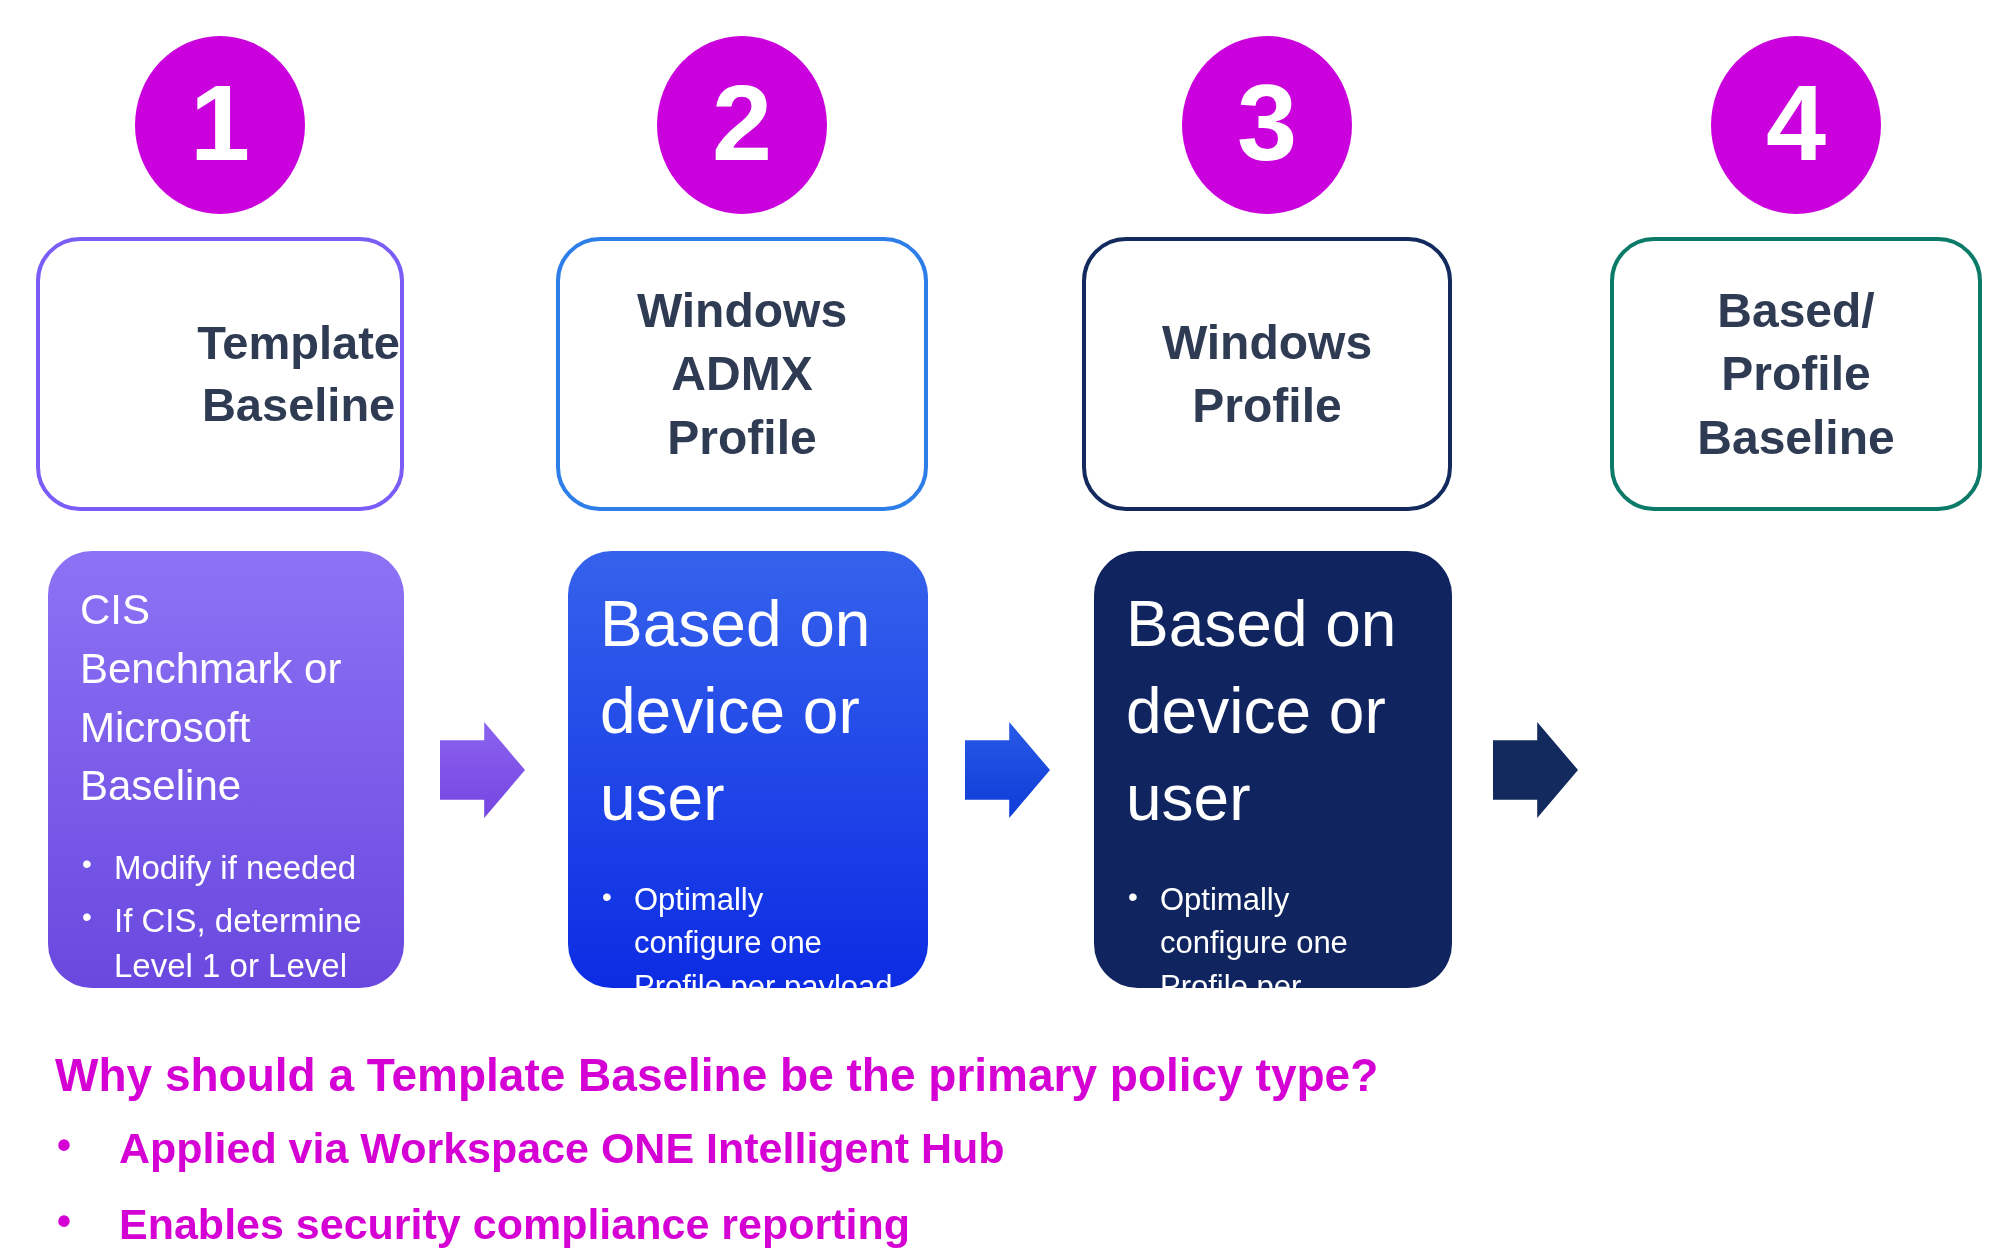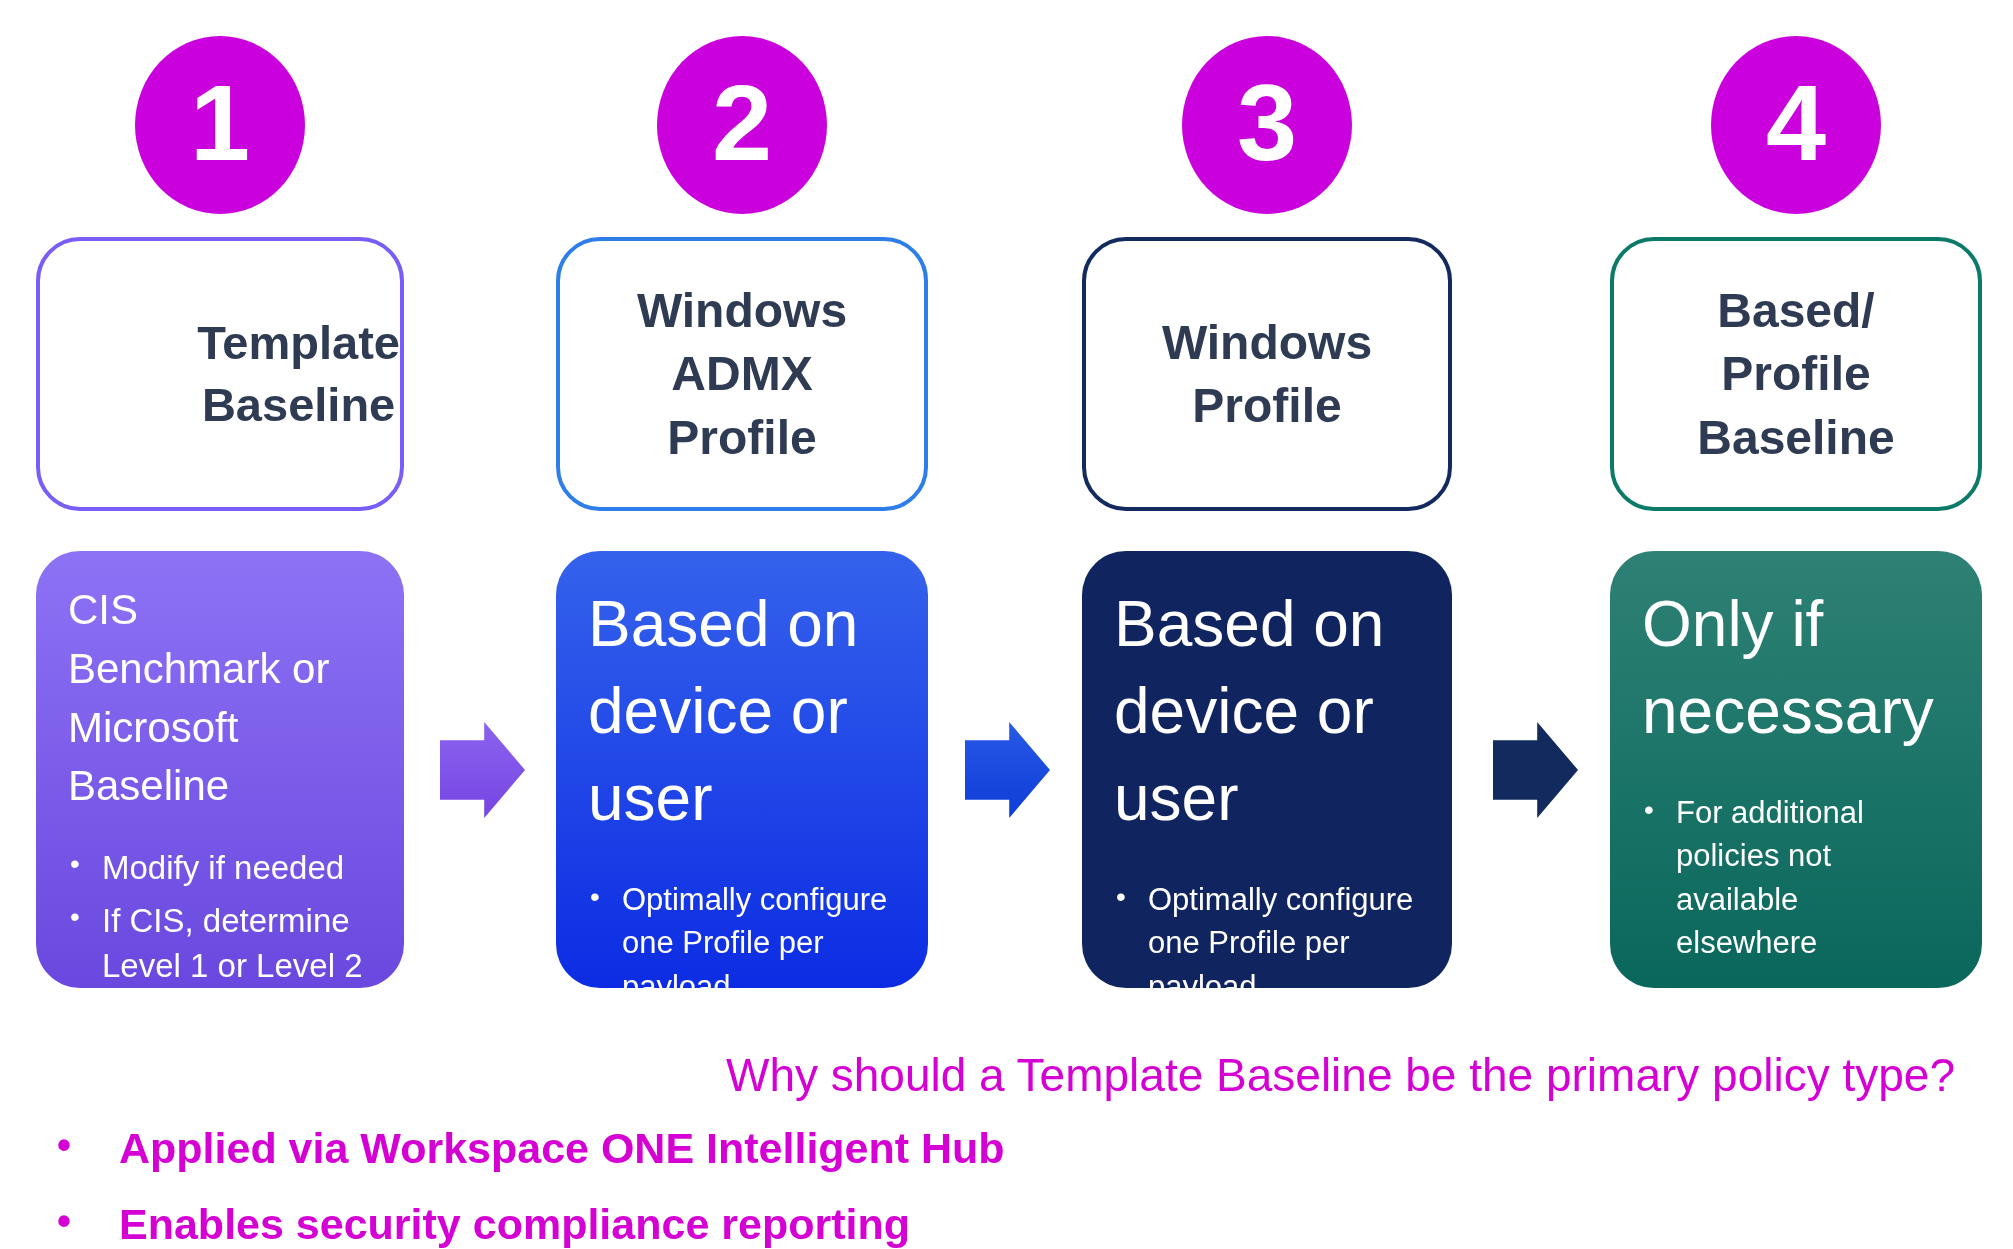--- a/index.html
+++ b/index.html
@@ -32,21 +32,21 @@
     background:#ffffff;
     display:flex;align-items:center;justify-content:center;text-align:center;
   }
   .outline-title{
     color:#2e3b53;font-weight:700;font-size:48px;line-height:1.32;
   }
   .col-1 .outline-title{font-size:47px;}
   .outline-title .line{display:block;}
 
   .card{
-    position:absolute;top:551px;left:0;right:0;height:437px;
+    position:absolute;top:551px;left:12px;right:0;height:437px;
     box-sizing:border-box;border-radius:44px;
     color:#ffffff;
     padding:30px 34px 0 32px;
   }
   .card-title{font-size:64px;line-height:1.36;font-weight:400;margin:0 0 36px 0;}
   .col-1 .card-title{font-size:42px;line-height:1.4;margin-bottom:30px;}
   .card-title .line{display:block;}
   .card ul{list-style:none;margin:0;padding:0;}
   .card li{
     position:relative;padding-left:34px;
@@ -62,21 +62,21 @@
     clip-path:polygon(0 19%,52% 19%,52% 0,100% 50%,52% 100%,52% 81%,0 81%);
   }
   .arrow-1{left:440px;}
   .arrow-2{left:965px;}
   .arrow-3{left:1493px;}
 
   .footer{
     position:absolute;left:55px;top:1048px;width:1900px;
   }
   .footer-heading{
-    font-size:46px;font-weight:400;line-height:1.2;margin:0 0 20px 0;text-align:right;
+    font-size:46px;font-weight:700;line-height:1.2;margin:0 0 20px 0;
   }
   .footer ul{list-style:none;margin:0;padding:0;}
   .footer li{
     position:relative;padding-left:64px;
     font-size:43px;font-weight:700;line-height:1.2;margin-bottom:24px;
   }
   .footer li::before{
     content:"\2022";position:absolute;left:2px;top:-2px;font-size:40px;
   }
 </style>
@@ -158,29 +158,20 @@
     <div class="badge" style="background: rgb(202, 0, 221);">
       <span class="badge-num">4</span>
     </div>
     <div class="outline-box" style="border-color: rgb(12, 122, 104);">
       <div class="outline-title">
         <span class="line">Based/</span>
         <span class="line">Profile</span>
         <span class="line">Baseline</span>
       </div>
     </div>
-    <div class="card" style="background: linear-gradient(rgb(46, 129, 116), rgb(10, 103, 92));">
-      <div class="card-title">
-        <span class="line">Only if</span>
-        <span class="line">necessary</span>
-      </div>
-      <ul>
-        <li>For additional policies not available elsewhere</li>
-      </ul>
-    </div>
   </div>
 
   <div class="arrow arrow-1" style="background: linear-gradient(rgb(139, 99, 239), rgb(118, 69, 226));"></div>
   <div class="arrow arrow-2" style="background: linear-gradient(rgb(40, 89, 230), rgb(14, 60, 216));"></div>
   <div class="arrow arrow-3" style="background: linear-gradient(rgb(19, 42, 94), rgb(19, 42, 94));"></div>
 
   <div class="footer" style="color: rgb(212, 0, 212);">
     <p class="footer-heading">Why should a Template Baseline be the primary policy type?</p>
     <ul>
       <li>Applied via Workspace ONE Intelligent Hub</li>

